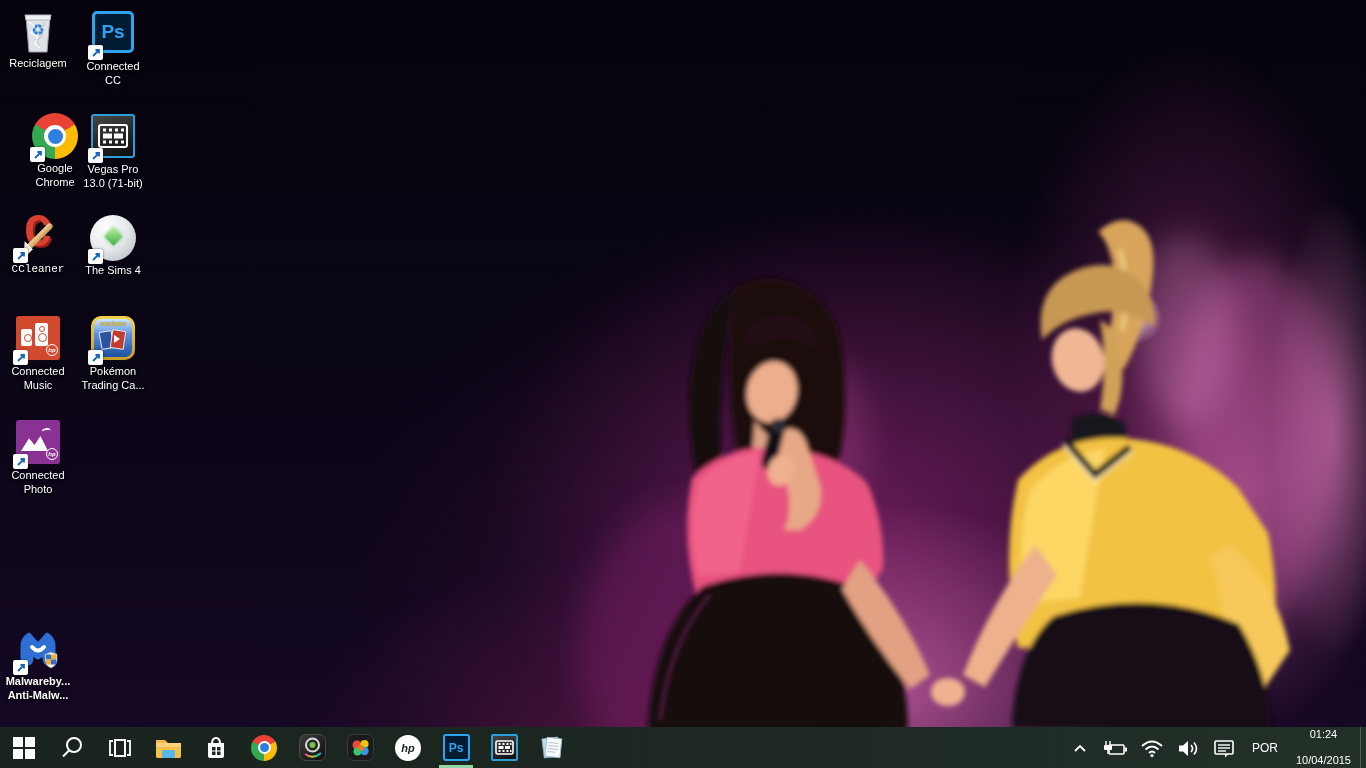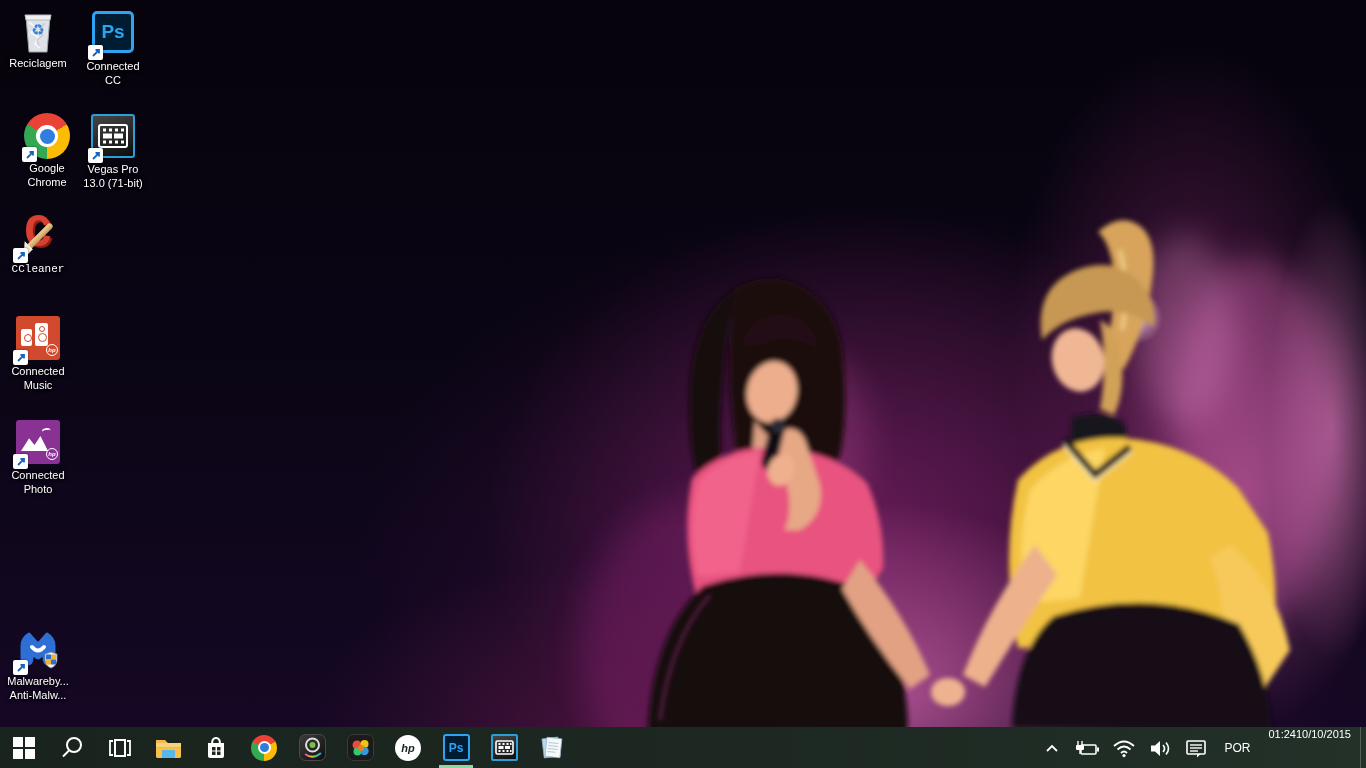--- a/index.html
+++ b/index.html
@@ -104,21 +104,21 @@
   .hp-circ{width:26px;height:26px;border-radius:50%;background:#fff;display:flex;align-items:center;justify-content:center;
     font-style:italic;font-weight:bold;font-size:11px;color:#17231c;}
   .chrome-mini{width:26px;height:26px;border-radius:50%;position:relative;
     background:conic-gradient(from 300deg,#ea4335 0deg 120deg,#fbbc05 120deg 240deg,#34a853 240deg 360deg);}
   .chrome-mini::before{content:"";position:absolute;left:50%;top:50%;width:13px;height:13px;margin:-6.5px 0 0 -6.5px;background:#fff;border-radius:50%;}
   .chrome-mini::after{content:"";position:absolute;left:50%;top:50%;width:9px;height:9px;margin:-4.5px 0 0 -4.5px;background:#2f7de0;border-radius:50%;}
 
   .tb-right{margin-left:auto;display:flex;align-items:center;height:100%;}
   .tray-btn{padding:0 6px;height:100%;display:flex;align-items:center;justify-content:center;}
   .lang{font-size:12px;color:#fff;padding:1px 9px;display:flex;align-items:center;height:100%;}
-  .clock{font-size:11px;color:#fff;text-align:center;line-height:1.35;padding:0 9px;display:flex;flex-direction:row;justify-content:space-between;height:100%;}
+  .clock{font-size:11px;color:#fff;text-align:center;line-height:1.35;padding:0 9px;display:flex;flex-direction:column;justify-content:space-between;height:100%;}
   .show-desktop{width:6px;height:100%;border-left:1px solid rgba(255,255,255,0.22);box-sizing:border-box;}
 </style>
 </head>
 <body>
 
 <div id="screen">
 
   <div class="wallpaper">
     <svg width="1366" height="768" viewBox="0 0 1366 768">
       <defs>
@@ -192,21 +192,21 @@
       <span class="sc-arrow">
         <svg width="10" height="10">
             <path d="M2 8 L8 2 M4.5 2 H8 V5.5" stroke="#1565c0" stroke-width="1.8" fill="none"></path>
           </svg>
       </span>
     </div>
     <div class="lbl">Connected
 CC</div>
   </div>
 
-  <div class="dicon" style="left:9px;top:112px;text-align:center;">
+  <div class="dicon" style="left:17px;top:112px;text-align:center;">
     <div class="art">
       <div class="chrome-ball"></div>
       <span class="sc-arrow">
         <svg width="10" height="10">
             <path d="M2 8 L8 2 M4.5 2 H8 V5.5" stroke="#1565c0" stroke-width="1.8" fill="none"></path>
           </svg>
       </span>
     </div>
     <div class="lbl">Google
 Chrome</div>
@@ -246,58 +246,90 @@
       <div class="cc-brush"></div>
       <span class="sc-arrow">
         <svg width="10" height="10">
             <path d="M2 8 L8 2 M4.5 2 H8 V5.5" stroke="#1565c0" stroke-width="1.8" fill="none"></path>
           </svg>
       </span>
     </div>
     <div class="lbl">CCleaner</div>
   </div>
 
+  <div class="dicon" style="left:75px;top:214px;">
+    <div class="art">
+      <div class="sims-ball">
+        <div class="plumbob"></div>
+      </div>
+      <span class="sc-arrow">
+        <svg width="10" height="10">
+            <path d="M2 8 L8 2 M4.5 2 H8 V5.5" stroke="#1565c0" stroke-width="1.8" fill="none"></path>
+          </svg>
+      </span>
+    </div>
+    <div class="lbl">The Sims 4</div>
+  </div>
 
   <div class="dicon" style="left:0px;top:314px;">
     <div class="art">
       <div class="cmusic">
         <div class="sp-small"></div>
         <div class="sp-big"></div>
         <div class="hp-badge">hp</div>
       </div>
       <span class="sc-arrow">
         <svg width="10" height="10">
             <path d="M2 8 L8 2 M4.5 2 H8 V5.5" stroke="#1565c0" stroke-width="1.8" fill="none"></path>
           </svg>
       </span>
     </div>
     <div class="lbl">Connected
 Music</div>
   </div>
 
+  <div class="dicon" style="left:75px;top:314px;">
+    <div class="art">
+      <div class="poke">
+        <div class="poke-in">
+          <div class="poke-logo">POKÉMON</div>
+          <div class="poke-card1"></div>
+          <div class="poke-card2"></div>
+          <div class="poke-play"></div>
+        </div>
+      </div>
+      <span class="sc-arrow">
+        <svg width="10" height="10">
+            <path d="M2 8 L8 2 M4.5 2 H8 V5.5" stroke="#1565c0" stroke-width="1.8" fill="none"></path>
+          </svg>
+      </span>
+    </div>
+    <div class="lbl">Pokémon
+Trading Ca...</div>
+  </div>
 
   <div class="dicon" style="left:0px;top:418px;">
     <div class="art">
       <div class="cphoto">
         <div class="cp-mnt"></div>
         <div class="cp-bird"></div>
         <div class="hp-badge">hp</div>
       </div>
       <span class="sc-arrow">
         <svg width="10" height="10">
             <path d="M2 8 L8 2 M4.5 2 H8 V5.5" stroke="#1565c0" stroke-width="1.8" fill="none"></path>
           </svg>
       </span>
     </div>
     <div class="lbl">Connected
 Photo</div>
   </div>
 
 
-  <div class="dicon" style="left:0px;top:626px;">
+  <div class="dicon" style="left:0px;top:626px;font-weight:bold;">
     <div class="art mb-wrap">
       <svg width="48" height="48">
         <path d="M8,20 Q8,12 15,8 L22,16 Q24,18 26,16 L33,8 Q40,12 40,20 L40,32 Q40,38 35,38 Q30,38 30,32 L30,27 L26,31 Q24,33 22,31 L18,27 L18,32 Q18,38 13,38 Q8,38 8,32 Z" fill="#2e6fd6" stroke="#2e6fd6" stroke-width="3" stroke-linejoin="round"></path>
         <path d="M18,21 q6,7 12,0" stroke="#fff" stroke-width="4" fill="none" stroke-linecap="round"></path>
         <g>
           <path d="M37,26 q6,2 6,2 v5 q0,7 -6,9 q-6,-2 -6,-9 v-5 q0,0 6,-2 z" fill="#e8eef5" stroke="#7d8a99" stroke-width="0.8"></path>
           <path d="M37,27 v14 M31.5,34 h11" stroke="#fff" stroke-width="1"></path>
           <path d="M32,28.5 h5 v5 h-5 z" fill="#2d6fd0"></path>
             <path d="M37,28.5 h5 v5 h-5 z" fill="#f2b22e"></path>
           <path d="M32,33.5 h5 v5 h-5 z" fill="#f2b22e"></path>
@@ -479,20 +511,20 @@
           <line x1="6" y1="11" x2="18" y2="11" stroke="#fff" stroke-width="1.4"></line>
           <line x1="6" y1="14" x2="14" y2="14" stroke="#fff" stroke-width="1.4"></line>
           <path d="M13,17 v3.5 L16.5,17 z" fill="#fff"></path>
         </svg>
       </div>
 
       <div class="lang">POR</div>
 
       <div class="clock">
         <span>01:24</span>
-        <span>10/10/2015</span>
+        <span>10/04/2015</span>
       </div>
 
       <div class="show-desktop"></div>
     </div>
   </div>
 
 </div>
 
 </body></html>

